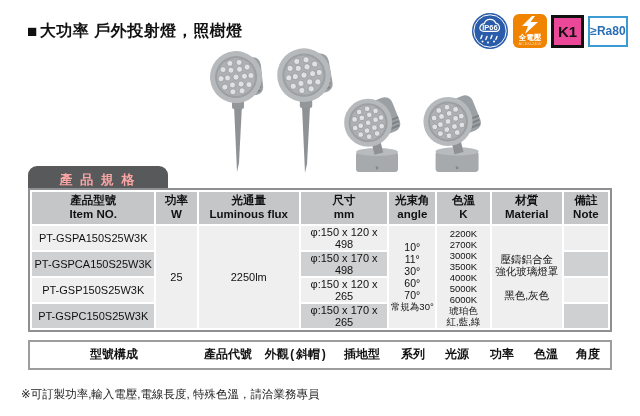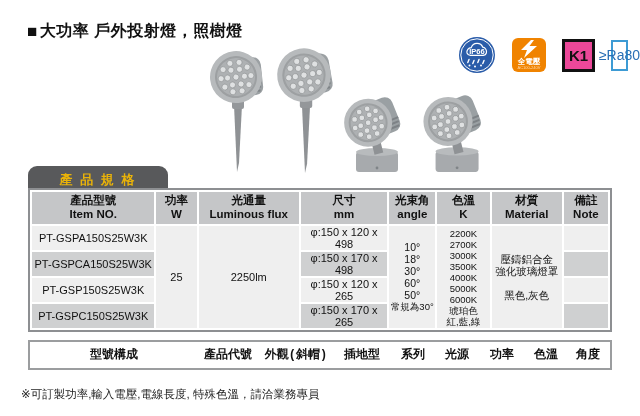--- a/index.html
+++ b/index.html
@@ -5,38 +5,38 @@
   html,body{margin:0;padding:0;}
   body{
     width:640px;height:416px;position:relative;overflow:hidden;
     background:#ffffff;font-family:"Liberation Sans","DejaVu Sans",sans-serif;color:#111;
   }
   
   .title-row{position:absolute;left:27px;top:21px;display:flex;align-items:center;
     font-weight:bold;font-size:16px;letter-spacing:0.5px;}
   .title-bullet{margin-right:2px;font-size:17px;line-height:1;}
   
-  .badges{position:absolute;top:36px;right:12px;display:flex;align-items:center;gap:16px;justify-content:space-between;}
+  .badges{position:absolute;top:12px;right:12px;display:flex;align-items:center;gap:4px;justify-content:space-between;}
   .badge{display:flex;align-items:center;justify-content:center;box-sizing:border-box;}
   .badge-ip66{width:38px;height:38px;}
   .badge-voltage{width:34px;height:34px;background:#f08300;border-radius:6px;
     flex-direction:column;position:relative;overflow:hidden;}
   .badge-voltage .bolt{line-height:1;}
   .badge-voltage .v-label{color:#fff;font-size:7.5px;font-weight:bold;line-height:1.1;}
   .badge-voltage .v-sub{color:#ffd9ad;font-size:4px;line-height:1;}
   .badge-k1{width:33px;height:33px;background:#ec4899;border:3px solid #111;
     font-weight:bold;font-size:15px;color:#111;}
-  .badge-ra80{width:17px;height:31px;background:#fff;border:2px solid #3d9bd4;
-    font-weight:normal;font-size:14px;color:#2a6fb5;}
+  .badge-ra80{width:40px;height:31px;background:#fff;border:2px solid #3d9bd4;
+    font-weight:bold;font-size:12px;color:#2a6fb5;}
   
   .products{position:absolute;left:0;top:0;width:640px;height:190px;pointer-events:none;}
   .products svg{position:absolute;}
   
   .spec-tab{position:absolute;left:28px;top:166px;width:140px;height:28px;
-    background:#58595b;border-radius:9px 9px 0 0;color:#eab308;font-weight:bold;
+    background:#58595b;border-radius:9px 9px 0 0;color:#fca5a5;font-weight:bold;
     font-size:13px;display:flex;align-items:center;justify-content:center;letter-spacing:2px;}
   
   .spec-wrap{position:absolute;left:28px;top:188px;width:584px;
     border:2px solid #8d8f92;background:#ffffff;box-sizing:border-box;}
   table.spec{border-collapse:separate;border-spacing:2px;width:100%;table-layout:fixed;}
   table.spec th{background:#c5c6c8;font-size:11.5px;font-weight:bold;line-height:1.2;
     padding:2px 0;height:28px;color:#111;}
   table.spec td{text-align:center;vertical-align:middle;font-size:11px;height:23px;
     padding:0;color:#111;}
   .row-light{background:#efefef;}
@@ -280,24 +280,24 @@
             <div>Note</div>
           </th>
     </tr>
     <tr>
       <td class="row-light item-cell">PT-GSPA150S25W3K</td>
       <td class="cell-merged" rowspan="4">25</td>
       <td class="cell-merged" rowspan="4">2250lm</td>
       <td class="row-light size-cell">φ:150 x 120 x 498</td>
       <td class="cell-merged angle-cell" rowspan="4">
         <div>10°</div>
-            <div>18°</div>
+            <div>11°</div>
         <div>30°</div>
             <div>60°</div>
-        <div>50°</div>
+        <div>70°</div>
             <div class="angle-last">常規為30°</div>
       </td>
       <td class="cell-merged temp-cell" rowspan="4">
         <div>2200K</div>
             <div>2700K</div>
         <div>3000K</div>
             <div>3500K</div>
         <div>4000K</div>
             <div>5000K</div>
         <div>6000K</div>

